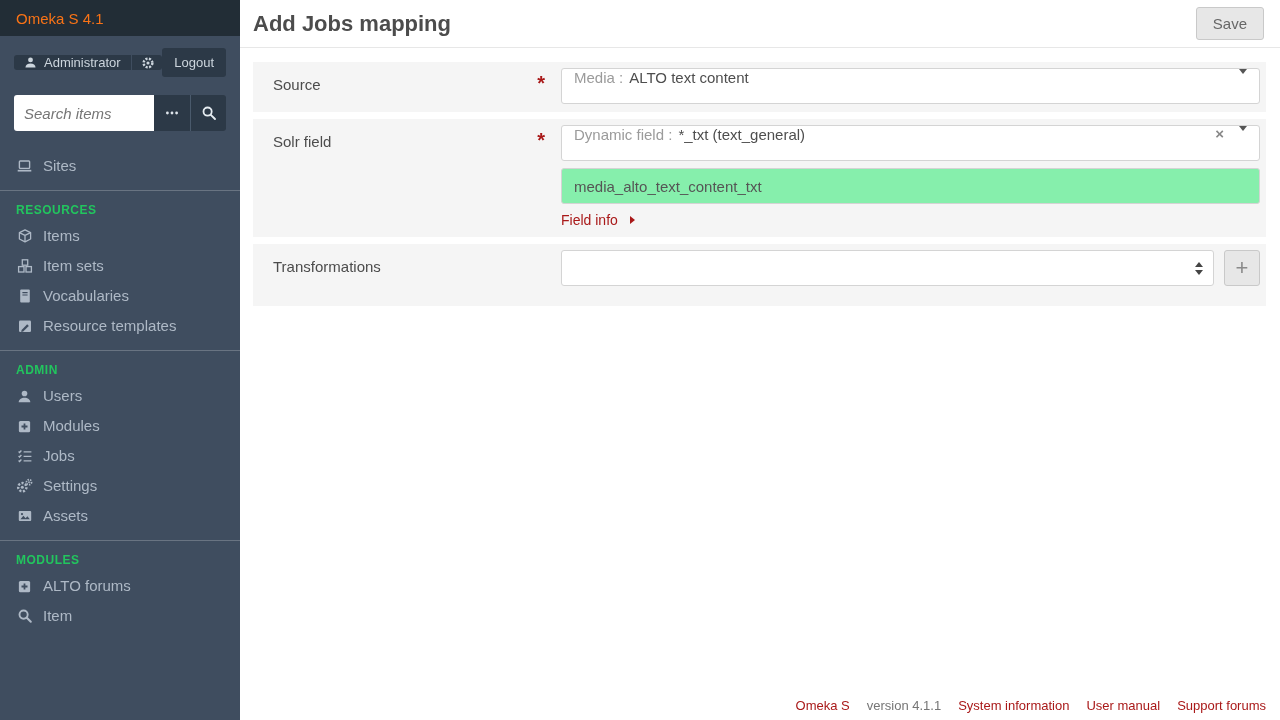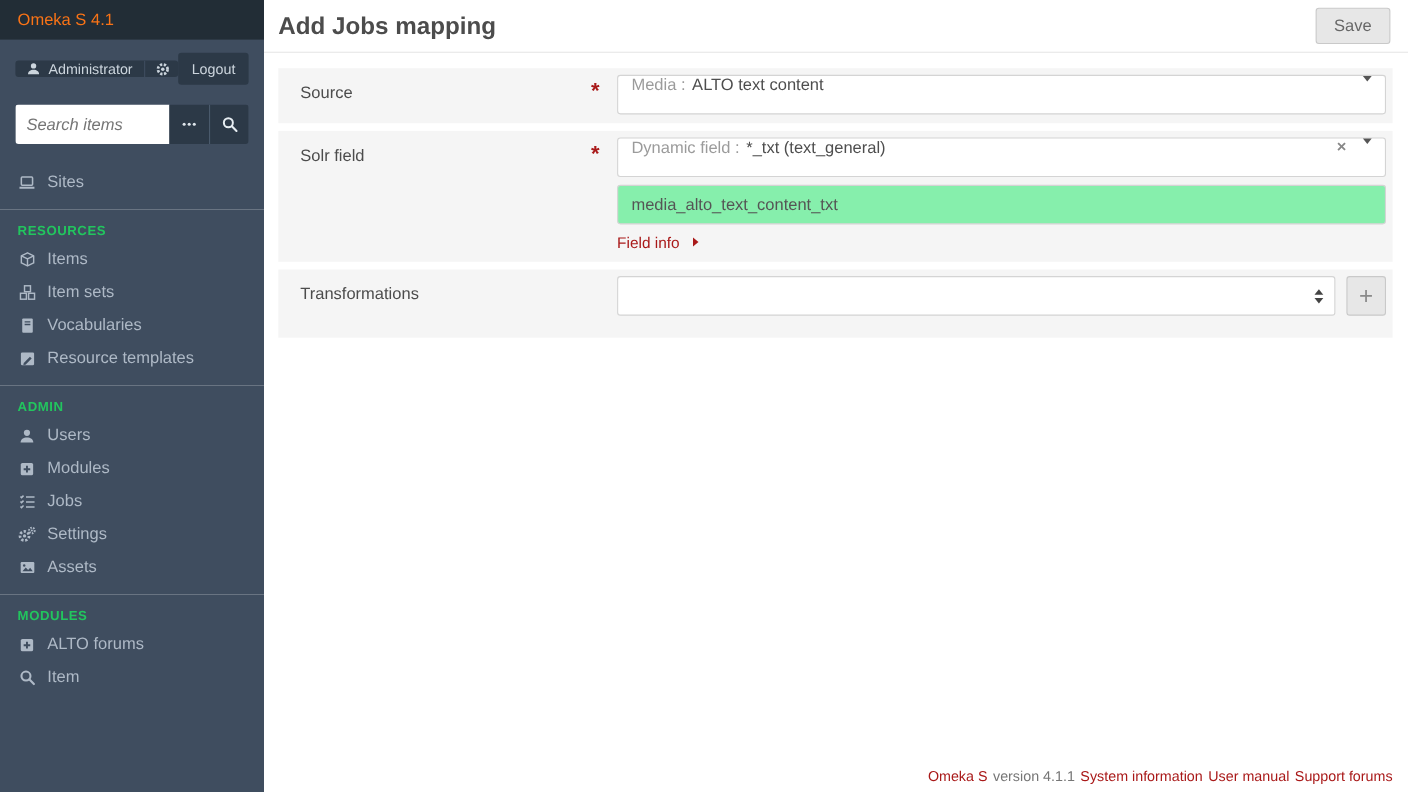--- a/index.html
+++ b/index.html
@@ -54,21 +54,21 @@
   .caret{width:0;height:0;border-left:4.5px solid transparent;border-right:4.5px solid transparent;border-top:5.5px solid #555;}
   .text-input{width:100%;height:36px;border:1px solid #d4d4d4;border-radius:3px;padding:0 12px;font-size:15px;color:#555;margin-top:7px;font-family:"Liberation Sans",sans-serif;outline:none;background:#86efac;}
   .field-info{display:inline-flex;align-items:center;gap:12px;margin-top:8px;color:var(--accent);font-size:14px;cursor:pointer;text-decoration:none;}
   .tri-right{width:0;height:0;border-top:4.5px solid transparent;border-bottom:4.5px solid transparent;border-left:5.5px solid var(--accent);}
   .trans-row{display:flex;align-items:flex-start;padding-top:6px;padding-bottom:20px;}
   .trans-select{flex:1;height:36px;background:#fff;border:1px solid #d4d4d4;border-radius:3px;display:flex;align-items:center;justify-content:flex-end;padding:0 10px;margin-right:10px;cursor:pointer;}
   .spinner{display:flex;flex-direction:column;gap:3px;align-items:center;}
   .spin-up{width:0;height:0;border-left:4px solid transparent;border-right:4px solid transparent;border-bottom:5px solid #444;}
   .spin-down{width:0;height:0;border-left:4px solid transparent;border-right:4px solid transparent;border-top:5px solid #444;}
   .add-btn{width:36px;height:36px;padding:0;display:flex;align-items:center;justify-content:center;font-size:22px;color:#8a8a8a;}
-  .footer{display:flex;justify-content:flex-end;align-items:center;gap:5px;padding:0 14px 7px;font-size:13px;}
+  .footer{display:flex;justify-content:flex-end;align-items:center;gap:17px;padding:0 14px 7px;font-size:13px;}
   .footer a{color:var(--accent);text-decoration:none;cursor:pointer;}
   .footer .version{color:#767676;}
 </style>
 </head>
 <body>
 
 <div class="sidebar">
   <div class="topbar">
     <span class="app-title">Omeka S 4.1</span>
   </div>

